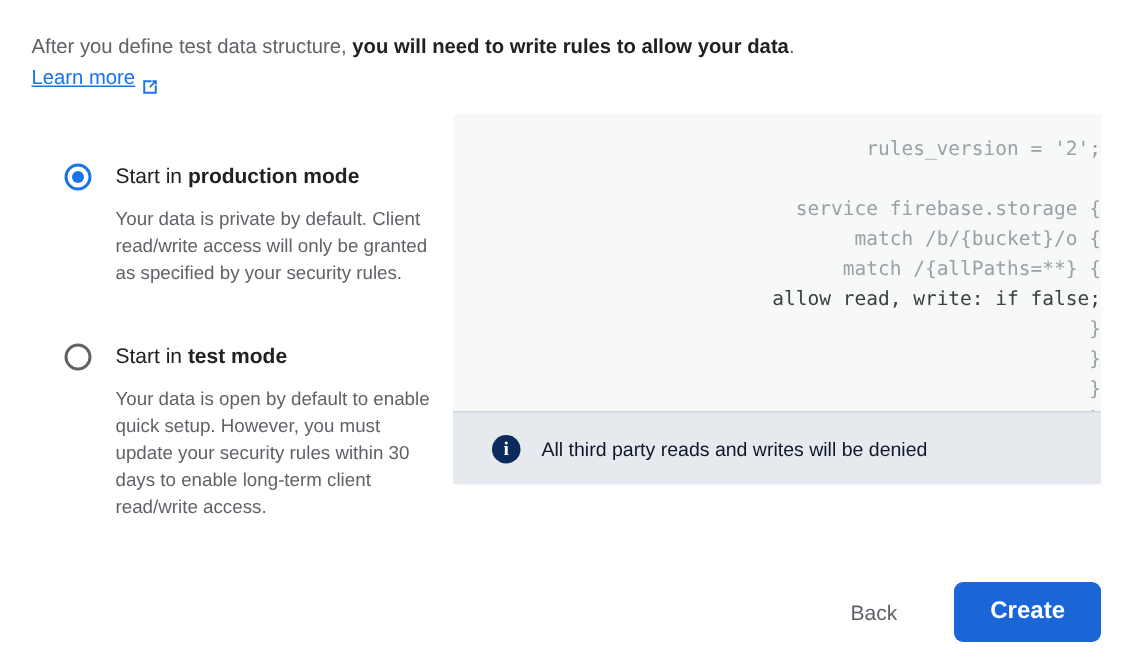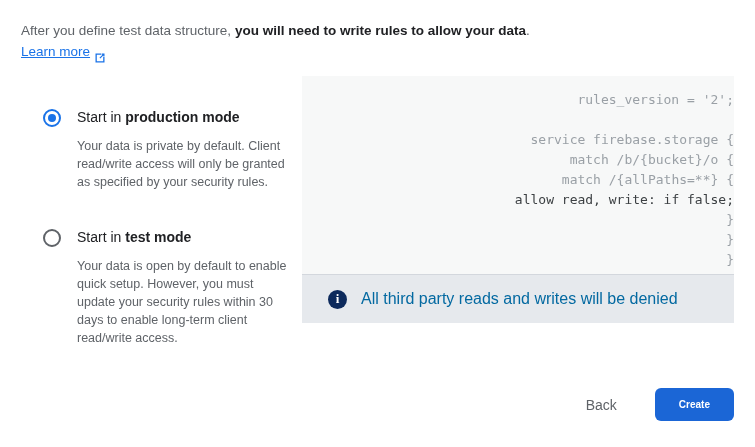--- a/index.html
+++ b/index.html
@@ -155,22 +155,22 @@
     font-size: 13px;
     font-weight: bold;
     font-family: "Liberation Serif", serif;
     display: flex;
     align-items: center;
     justify-content: center;
     flex: 0 0 auto;
   }
   .info-text {
     margin-left: 14px;
-    font-size: 16px;
-    color: #0369a1;
+    font-size: 13px;
+    color: #0f172a;
   }
 
   
   .footer {
     position: absolute;
     right: 21px;
     top: 388px;
     display: flex;
     align-items: center;
     gap: 28px;
@@ -178,21 +178,21 @@
   .btn-back {
     font-size: 14px;
     color: #5f6368;
     background: none;
     border: none;
     padding: 8px 10px;
     cursor: pointer;
     font-family: "Liberation Sans", sans-serif;
   }
   .btn-create {
-    font-size: 10px;
+    font-size: 16px;
     font-weight: bold;
     color: #ffffff;
     background: #1b66d6;
     border: none;
     border-radius: 6px;
     padding: 11px 24px;
     cursor: pointer;
     font-family: "Liberation Sans", sans-serif;
   }
 </style>

